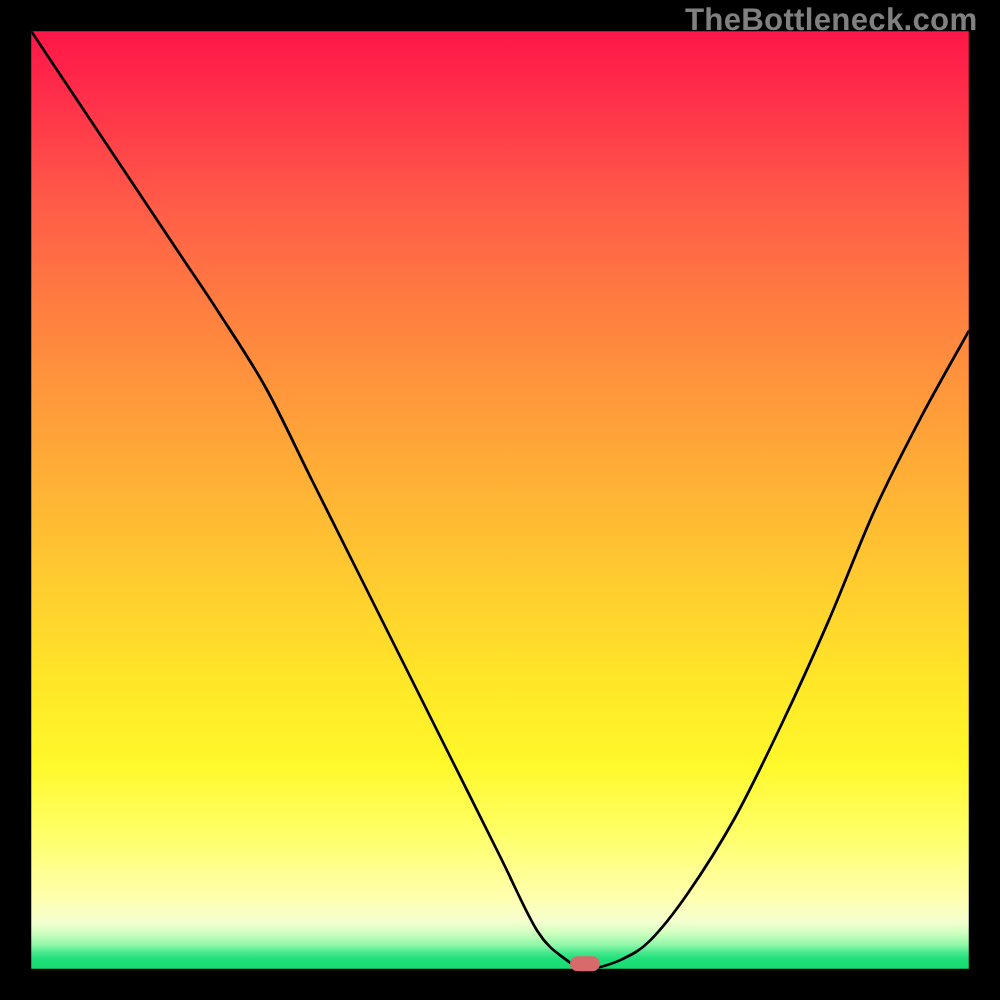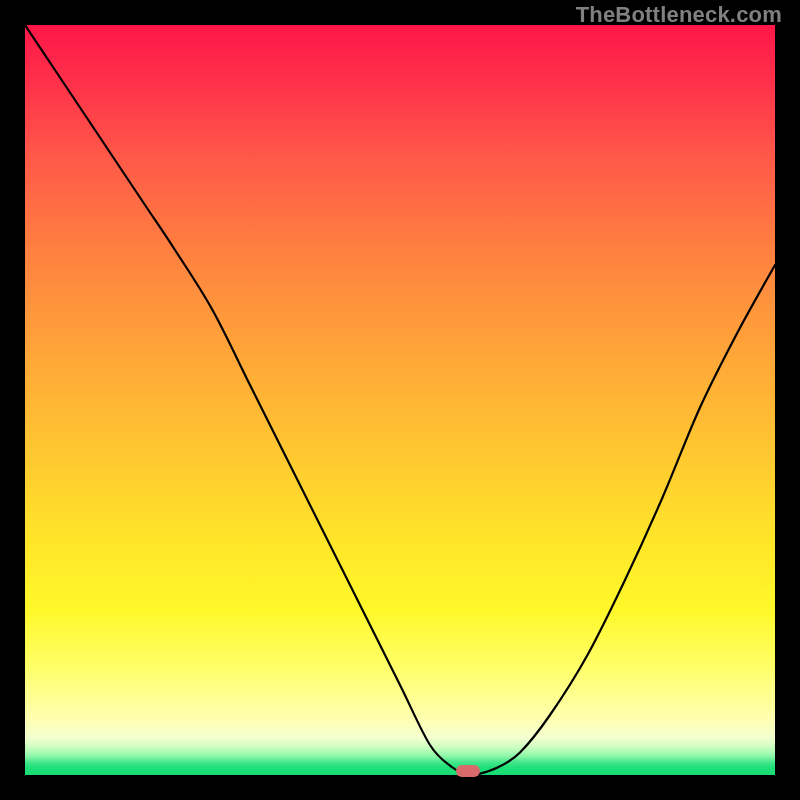--- a/index.html
+++ b/index.html
@@ -15,21 +15,21 @@
     position: relative;
     width: 800px;
     height: 800px;
     background: #000;
   }
   .watermark {
     position: absolute;
     top: 2px;
     right: 18px;
     color: #808080;
-    font-size: 22px;
+    font-size: 25px;
     font-weight: 600;
     letter-spacing: 0.2px;
   }
   .plot {
     position: absolute;
     left: 25px;
     top: 25px;
     width: 750px;
     height: 750px;
     

